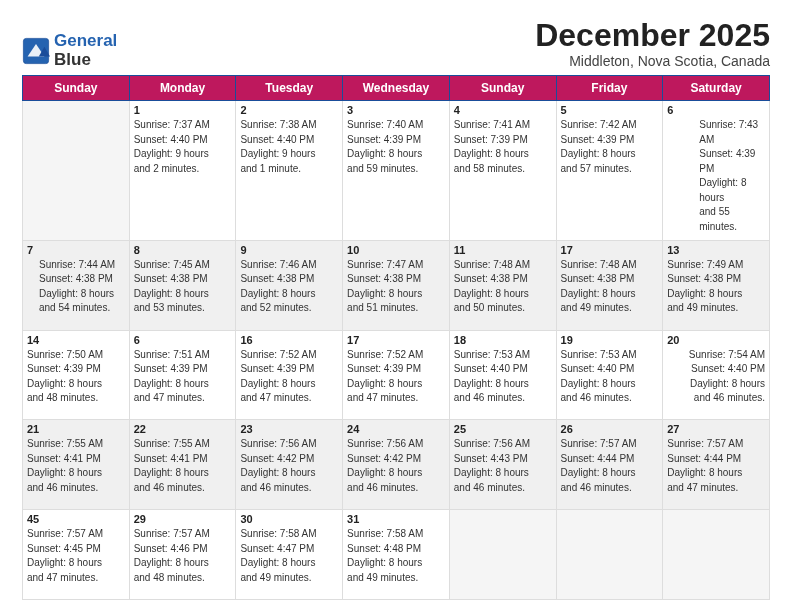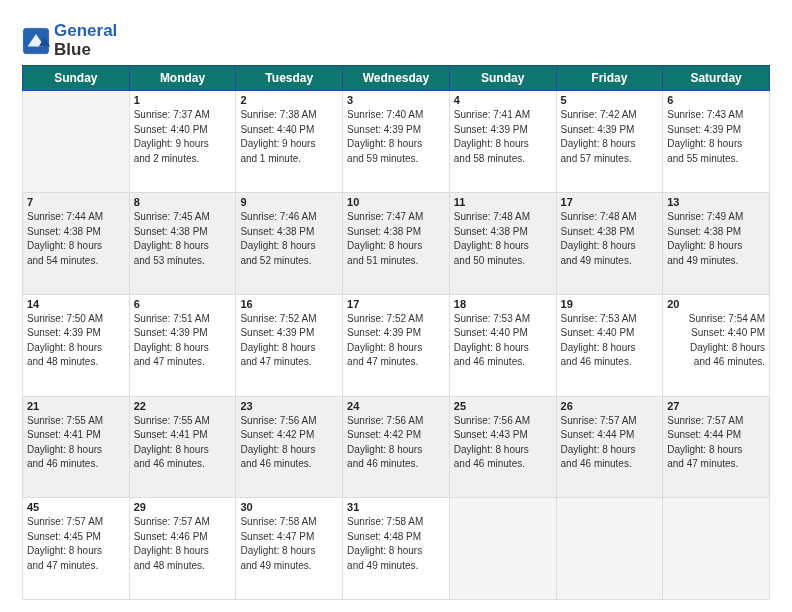--- a/index.html
+++ b/index.html
@@ -54,21 +54,21 @@
       color: #444;
     }
     .calendar {
       flex: 1;
       border: 1px solid #ccc;
       border-collapse: collapse;
       width: 100%;
       table-layout: fixed;
     }
     .calendar th {
-      background: #0f766e;
+      background: #be185d;
       color: #fff;
       font-size: 12px;
       font-weight: bold;
       text-align: center;
       padding: 5px 2px;
       border: 1px solid #1a4d9a;
     }
     .calendar td {
       vertical-align: top;
       border: 1px solid #ddd;
@@ -107,20 +107,24 @@
         <rect x="2" y="2" width="36" height="36" rx="4" fill="#2563b0"></rect>
         <polygon points="8,28 20,10 32,28" fill="white" opacity="0.9"></polygon>
         <polygon points="24,28 32,14 40,28" fill="#1a4d9a"></polygon>
         <rect x="2" y="2" width="36" height="36" rx="4" fill="none" stroke="#1a4d9a" stroke-width="1"></rect>
       </svg>
       <div class="logo-text">
         <span class="blue">General</span><br>
         <span>Blue</span>
       </div>
     </div>
+    <div class="title-block">
+      <div class="month-title">December 2025</div>
+      <div class="location">Middleton, Nova Scotia, Canada</div>
+    </div>
   </div>
 
   <table class="calendar">
     <thead>
       <tr>
       <th>Sunday</th>
           <th>Monday</th>
           <th>Tuesday</th>
           <th>Wednesday</th>
           <th>Sunday</th>
@@ -148,43 +152,43 @@
           <td>
             <span class="day-number">3</span>
             <div class="day-info" style="white-space: pre-line;">Sunrise: 7:40 AM
 Sunset: 4:39 PM
 Daylight: 8 hours
 and 59 minutes.</div>
           </td>
           <td>
             <span class="day-number">4</span>
             <div class="day-info" style="white-space: pre-line;">Sunrise: 7:41 AM
-Sunset: 4:39 PM
+Sunset: 7:39 PM
 Daylight: 8 hours
 and 58 minutes.</div>
           </td>
           <td>
             <span class="day-number">5</span>
             <div class="day-info" style="white-space: pre-line;">Sunrise: 7:42 AM
 Sunset: 4:39 PM
 Daylight: 8 hours
 and 57 minutes.</div>
           </td>
           <td>
             <span class="day-number">6</span>
-            <div class="day-info" style="white-space: pre-line;">Sunrise: 7:43 AM
+            <div class="day-info" style="white-space: pre-line; margin-left: 32px;">Sunrise: 7:43 AM
 Sunset: 4:39 PM
 Daylight: 8 hours
 and 55 minutes.</div>
           </td>
         </tr>
         <tr class="row-shaded">
           <td>
             <span class="day-number">7</span>
-            <div class="day-info" style="white-space: pre-line;">Sunrise: 7:44 AM
+            <div class="day-info" style="white-space: pre-line; margin-left: 12px;">Sunrise: 7:44 AM
 Sunset: 4:38 PM
 Daylight: 8 hours
 and 54 minutes.</div>
           </td>
           <td>
             <span class="day-number">8</span>
             <div class="day-info" style="white-space: pre-line;">Sunrise: 7:45 AM
 Sunset: 4:38 PM
 Daylight: 8 hours
 and 53 minutes.</div>

